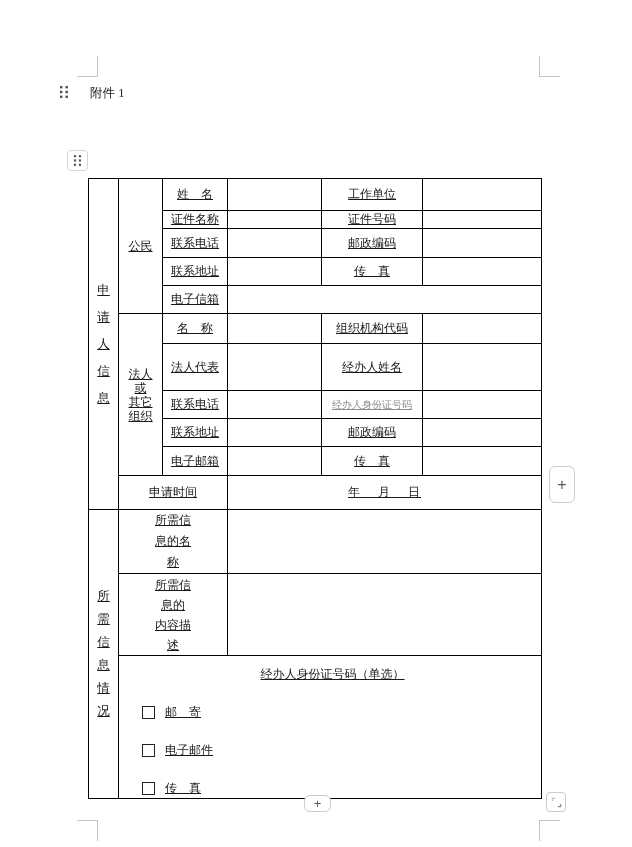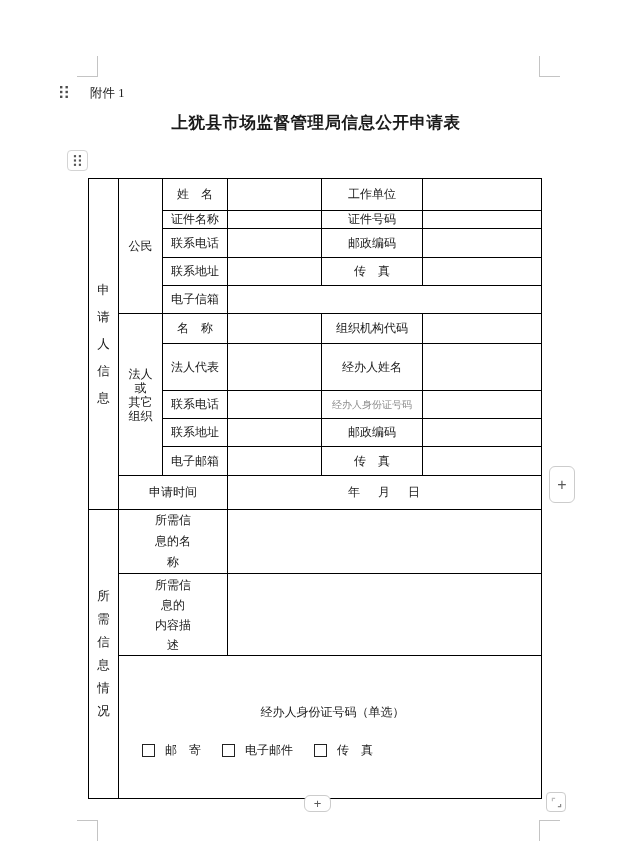--- a/index.html
+++ b/index.html
@@ -27,30 +27,30 @@
        display:flex;align-items:center;justify-content:center;color:#595959;
        font-family:"Liberation Sans",sans-serif;box-sizing:border-box;cursor:pointer;}
   .btn-add-right{left:549px;top:466px;width:26px;height:37px;font-size:16px;font-weight:400;}
   .btn-add-bottom{left:304px;top:795px;width:27px;height:17px;font-size:13px;}
   .btn-expand{left:546px;top:792px;width:20px;height:20px;border-radius:4px;}
 
   
   table.form{position:absolute;left:88px;top:178px;width:453px;border-collapse:collapse;
              table-layout:fixed;font-size:12px;}
   table.form td{border:1px solid #000;padding:0;text-align:center;vertical-align:middle;
-                overflow:hidden;}
+                overflow:hidden;text-decoration:underline;}
   td.vhead{white-space:pre-line;line-height:27px;font-size:12.5px;}
   td.vhead2{white-space:pre-line;line-height:23px;font-size:12.5px;}
   td.group{white-space:pre-line;line-height:14px;}
   td.wrap{white-space:pre-line;line-height:21px;}
   td.date-cell{text-align:left;padding-left:46px;letter-spacing:1px;margin-top:10px;}
   td.ph{font-size:10px;color:#8c8c8c;}
   td.method-cell{text-align:left;vertical-align:top;}
   .method-label{margin:8px 0 0 5px;}
-  .options{display:flex;flex-direction:row;gap:21px;margin:21px 0 0 23px;}
+  .options{display:flex;flex-direction:column;gap:21px;margin:21px 0 0 23px;}
   .option{display:flex;align-items:center;}
   .cbx{display:inline-block;width:11px;height:11px;border:1px solid #222;background:#fff;
        margin-right:10px;flex:0 0 auto;cursor:pointer;}
 </style>
 </head>
 <body>
 
 <div id="page">
 
   <div class="mark mark-tl"></div>
@@ -63,21 +63,20 @@
       <rect x="1" y="1" width="2.4" height="2.4" fill="#4d4d4d"></rect>
         <rect x="6.5" y="1" width="2.4" height="2.4" fill="#4d4d4d"></rect>
       <rect x="1" y="5.8" width="2.4" height="2.4" fill="#4d4d4d"></rect>
         <rect x="6.5" y="5.8" width="2.4" height="2.4" fill="#4d4d4d"></rect>
       <rect x="1" y="10.6" width="2.4" height="2.4" fill="#4d4d4d"></rect>
         <rect x="6.5" y="10.6" width="2.4" height="2.4" fill="#4d4d4d"></rect>
     </svg>
   </div>
 
   <div class="attachment">附件 1</div>
-  <div class="doc-title">上犹县市场监督管理局信息公开申请表</div>
 
   <div class="tbl-handle">
     <svg width="9" height="13" viewBox="0 0 10 14">
       <rect x="1" y="1" width="2.4" height="2.4" fill="#555"></rect>
         <rect x="6.5" y="1" width="2.4" height="2.4" fill="#555"></rect>
       <rect x="1" y="5.8" width="2.4" height="2.4" fill="#555"></rect>
         <rect x="6.5" y="5.8" width="2.4" height="2.4" fill="#555"></rect>
       <rect x="1" y="10.6" width="2.4" height="2.4" fill="#555"></rect>
         <rect x="6.5" y="10.6" width="2.4" height="2.4" fill="#555"></rect>
     </svg>

